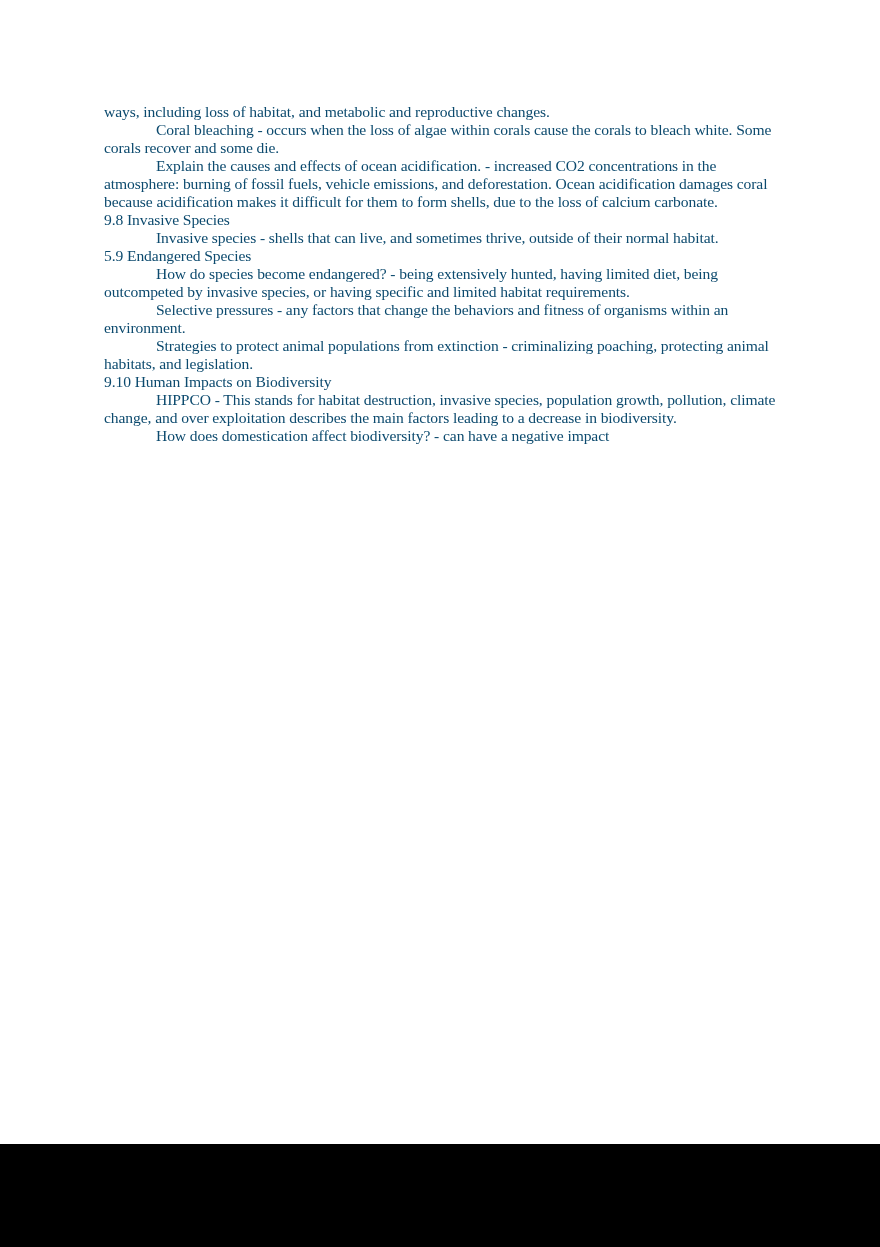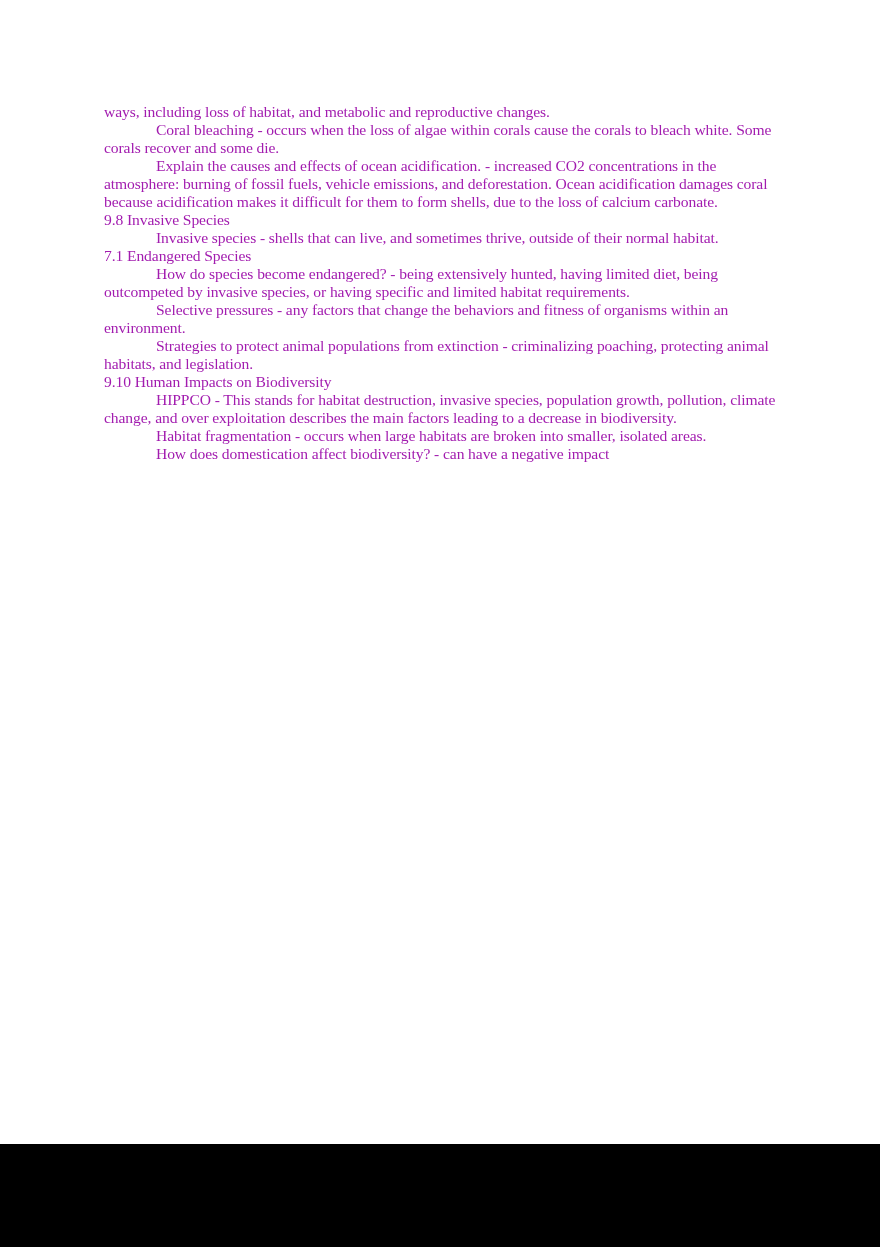--- a/index.html
+++ b/index.html
@@ -5,43 +5,42 @@
     html, body { margin: 0; padding: 0; }
     body {
       width: 880px; height: 1247px; background: #ffffff; position: relative; overflow: hidden;
     }
     .page {
       position: absolute; left: 0; top: 0; width: 880px; height: 1144px; background: #ffffff;
     }
     .content {
       position: absolute; left: 104px; top: 103px; width: 680px;
       font-family: "Liberation Serif", "DejaVu Serif", serif;
-      font-size: 15.6px; line-height: 18px; color: #a21caf;
+      font-size: 15.6px; line-height: 18px; color: #0c4a6e;
       letter-spacing: -0.1px;
     }
     .content p { margin: 0; padding: 0; }
     .indent { text-indent: 52px; }
     .bottom-band {
       position: absolute; left: 0; top: 1144px; width: 880px; height: 103px; background: #000000;
     }
   </style>
 </head>
 <body>
 
 <div class="page">
   <div class="content">
     <p>ways, including loss of habitat, and metabolic and reproductive changes.</p>
     <p class="indent">Coral bleaching - occurs when the loss of algae within corals cause the corals to bleach white. Some corals recover and some die.</p>
     <p class="indent">Explain the causes and effects of ocean acidification. - increased CO2 concentrations in the atmosphere: burning of fossil fuels, vehicle emissions, and deforestation. Ocean acidification damages coral because acidification makes it difficult for them to form shells, due to the loss of calcium carbonate.</p>
     <p>9.8 Invasive Species</p>
     <p class="indent">Invasive species - shells that can live, and sometimes thrive, outside of their normal habitat.</p>
-    <p>7.1 Endangered Species</p>
+    <p>5.9 Endangered Species</p>
     <p class="indent">How do species become endangered? - being extensively hunted, having limited diet, being outcompeted by invasive species, or having specific and limited habitat requirements.</p>
     <p class="indent">Selective pressures - any factors that change the behaviors and fitness of organisms within an environment.</p>
     <p class="indent">Strategies to protect animal populations from extinction - criminalizing poaching, protecting animal habitats, and legislation.</p>
     <p>9.10 Human Impacts on Biodiversity</p>
     <p class="indent">HIPPCO - This stands for habitat destruction, invasive species, population growth, pollution, climate change, and over exploitation describes the main factors leading to a decrease in biodiversity.</p>
-    <p class="indent">Habitat fragmentation - occurs when large habitats are broken into smaller, isolated areas.</p>
     <p class="indent"><span>How does domestication affect biodiversity? - can have a negative impact</span><br></p>
   </div>
 </div>
 
 <div class="bottom-band"></div>
 
 </body></html>

